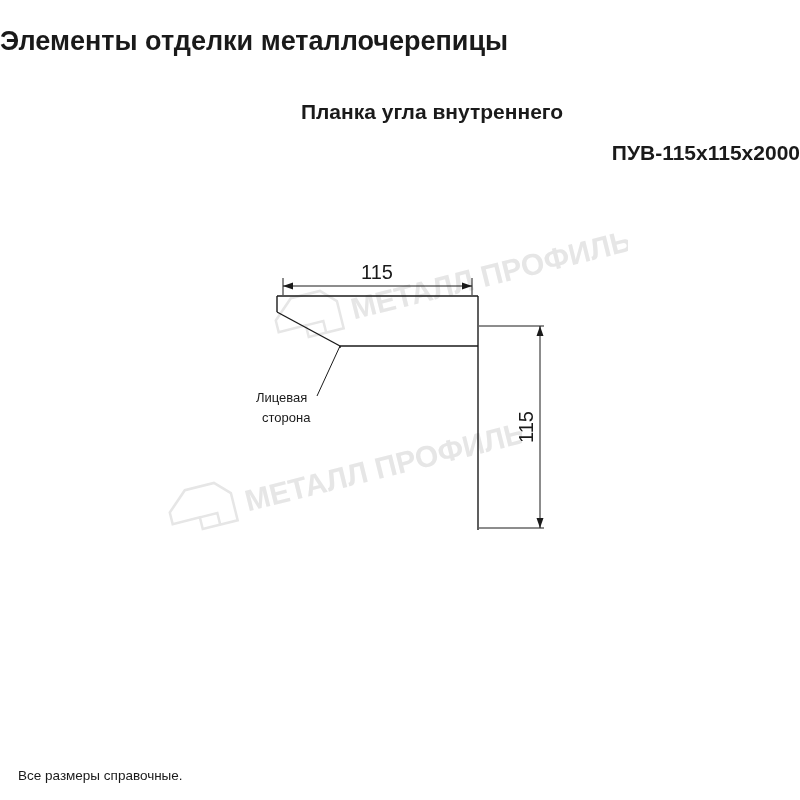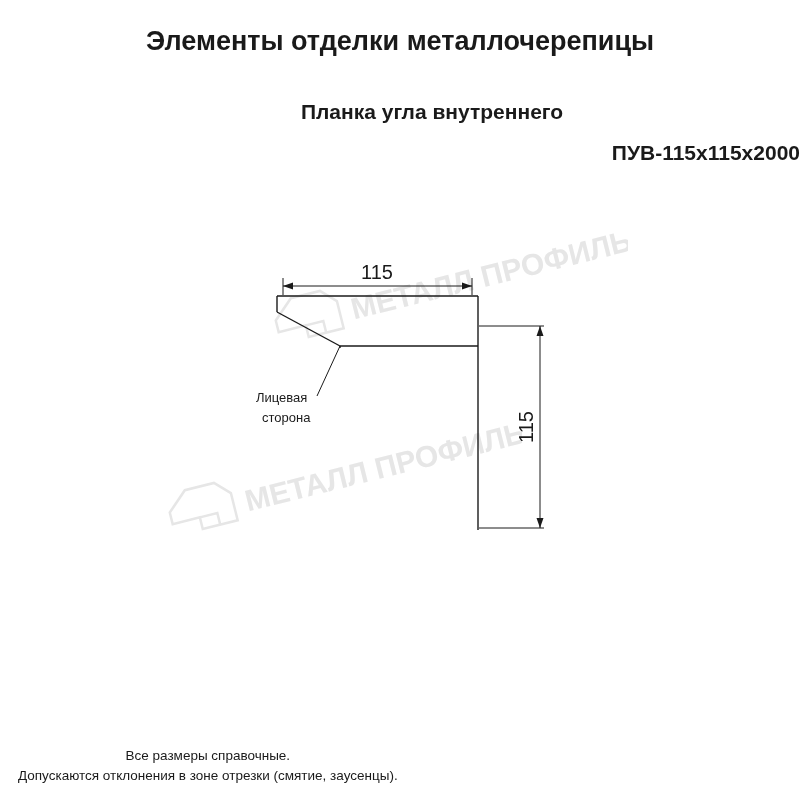--- a/index.html
+++ b/index.html
@@ -18,21 +18,20 @@
   .page {
     position: relative;
     width: 800px;
     height: 800px;
   }
   .title {
     position: absolute;
     top: 26px;
     left: 0;
     width: 800px;
-    text-align: center;
     font-size: 27px;
     font-weight: bold;
     letter-spacing: 0px;
   }
   .subtitle {
     position: absolute;
     top: 100px;
     left: 0;
     width: 800px;
     text-align: center;
@@ -158,16 +157,15 @@
       <text class="dim-label" x="533" y="227" text-anchor="middle" transform="rotate(-90 533 227)">115</text>
 
       <text class="face-label" x="256" y="202">Лицевая</text>
       <text class="face-label" x="262" y="222">сторона</text>
 
     </svg>
   </div>
 
   <div class="footer">
     <div>Все размеры справочные.</div>
-    <div>Допускаются отклонения в зоне отрезки (смятие, заусенцы).</div>
   </div>
 
 </div>
 
 </body></html>

